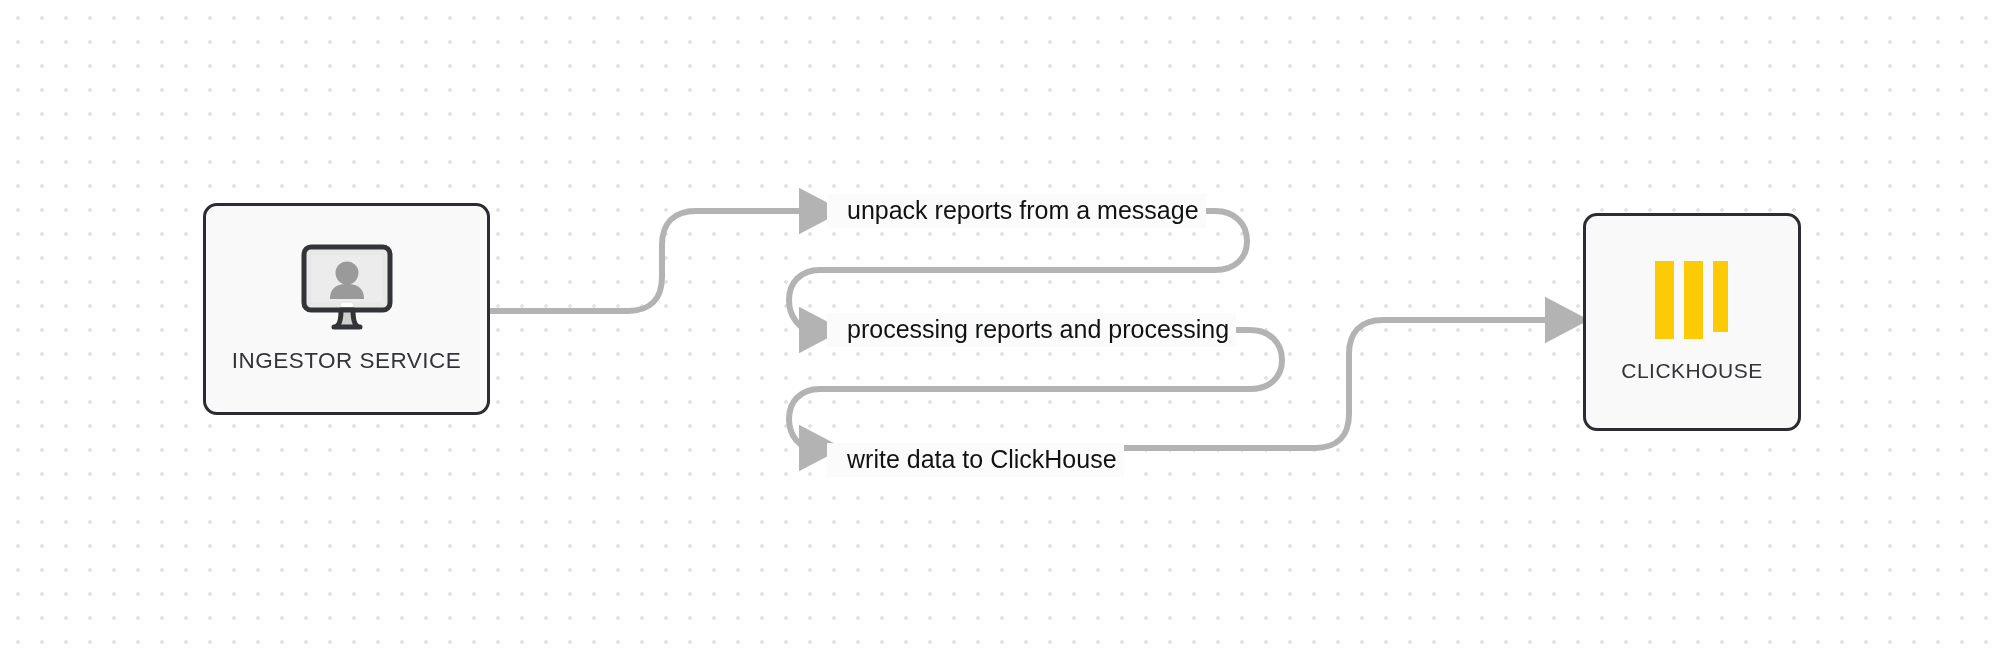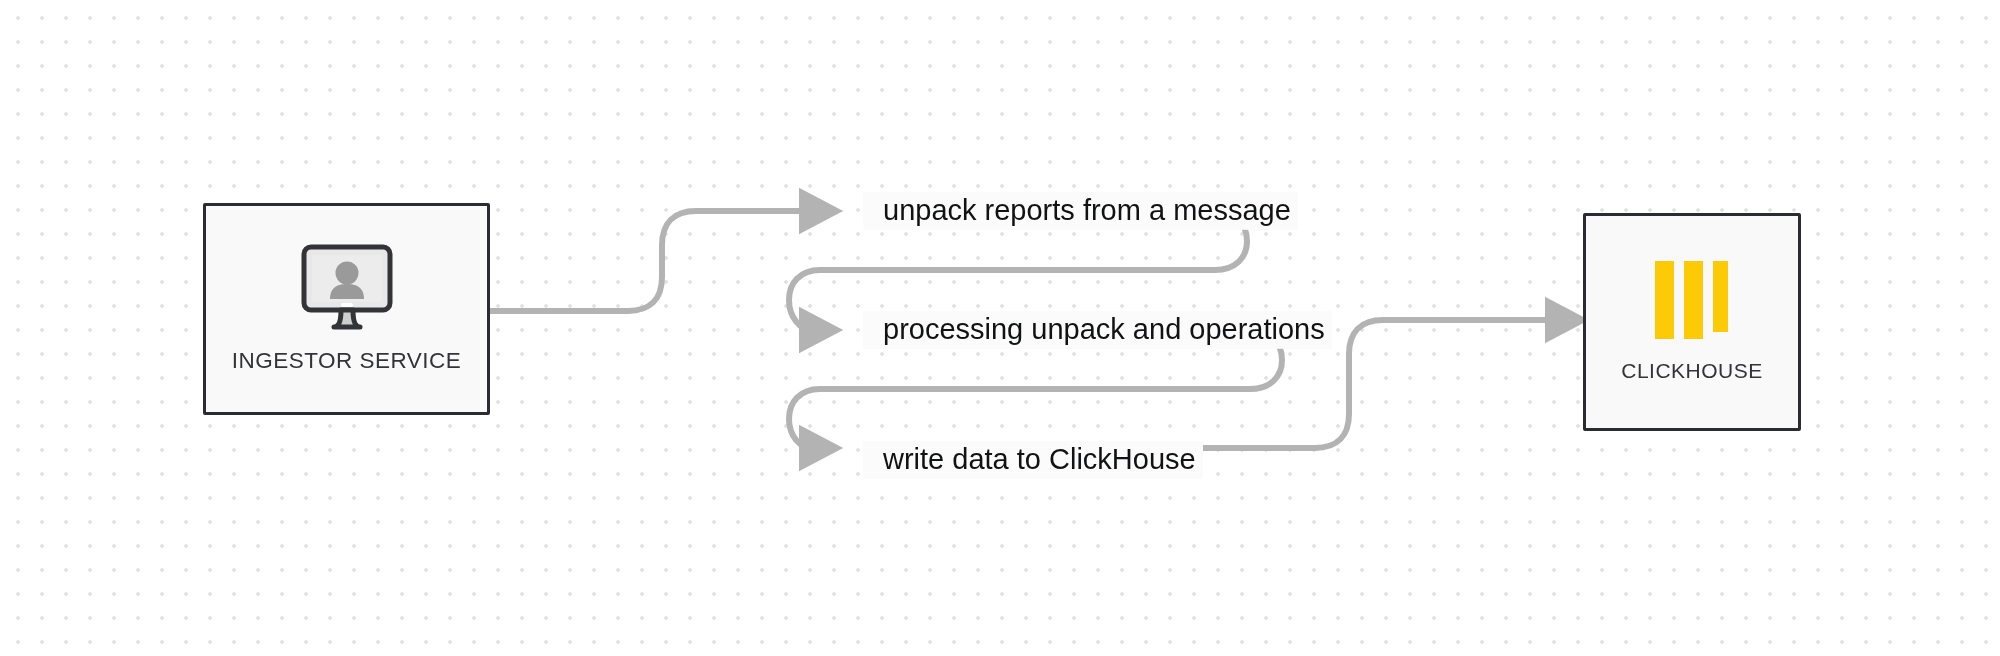--- a/index.html
+++ b/index.html
@@ -24,21 +24,21 @@
     top: 0;
     width: 2000px;
     height: 656px;
     z-index: 1;
   }
   .node {
     position: absolute;
     box-sizing: border-box;
     background: #f9f9f9;
     border: 3px solid #2b2c32;
-    border-radius: 2px;
+    border-radius: 14px;
     z-index: 2;
     display: flex;
     flex-direction: column;
     align-items: center;
     justify-content: center;
   }
   .node-label {
     font-family: "Liberation Sans", sans-serif;
     color: #333438;
     letter-spacing: 0.5px;
@@ -65,28 +65,27 @@
   #node-clickhouse .node-icon {
     margin-bottom: 16px;
   }
   #node-clickhouse .node-label {
     font-size: 21px;
   }
   .edge-label {
     position: absolute;
     z-index: 3;
     font-family: "Liberation Sans", sans-serif;
-    font-size: 29px;
+    font-size: 25px;
     color: #111213;
     white-space: nowrap;
     background: #fbfbfb;
     padding: 2px 7px 3px 20px;
     transform: translateY(-50%);
     line-height: 1.15;
-    margin-left: 36px;
   }
   #label-unpack  { left: 827px; top: 211px; }
   #label-process { left: 827px; top: 330px; }
   #label-write   { left: 827px; top: 460px; }
 </style>
 </head>
 <body>
 
 <div id="canvas">
 
@@ -131,16 +130,16 @@
       <svg width="82" height="78" viewBox="0 0 82 78" xmlns="http://www.w3.org/2000/svg">
         <rect x="4" y="0" width="19" height="78" fill="#fdcb06"></rect>
         <rect x="33" y="0" width="19" height="78" fill="#fdcb06"></rect>
         <rect x="62" y="0" width="15" height="71" fill="#fdcb06"></rect>
       </svg>
     </div>
     <div class="node-label">CLICKHOUSE</div>
   </div>
 
   <div class="edge-label" id="label-unpack">unpack reports from a message</div>
-  <div class="edge-label" id="label-process">processing unpack and operations</div>
+  <div class="edge-label" id="label-process">processing reports and processing</div>
   <div class="edge-label" id="label-write">write data to ClickHouse</div>
 
 </div>
 
 </body></html>

